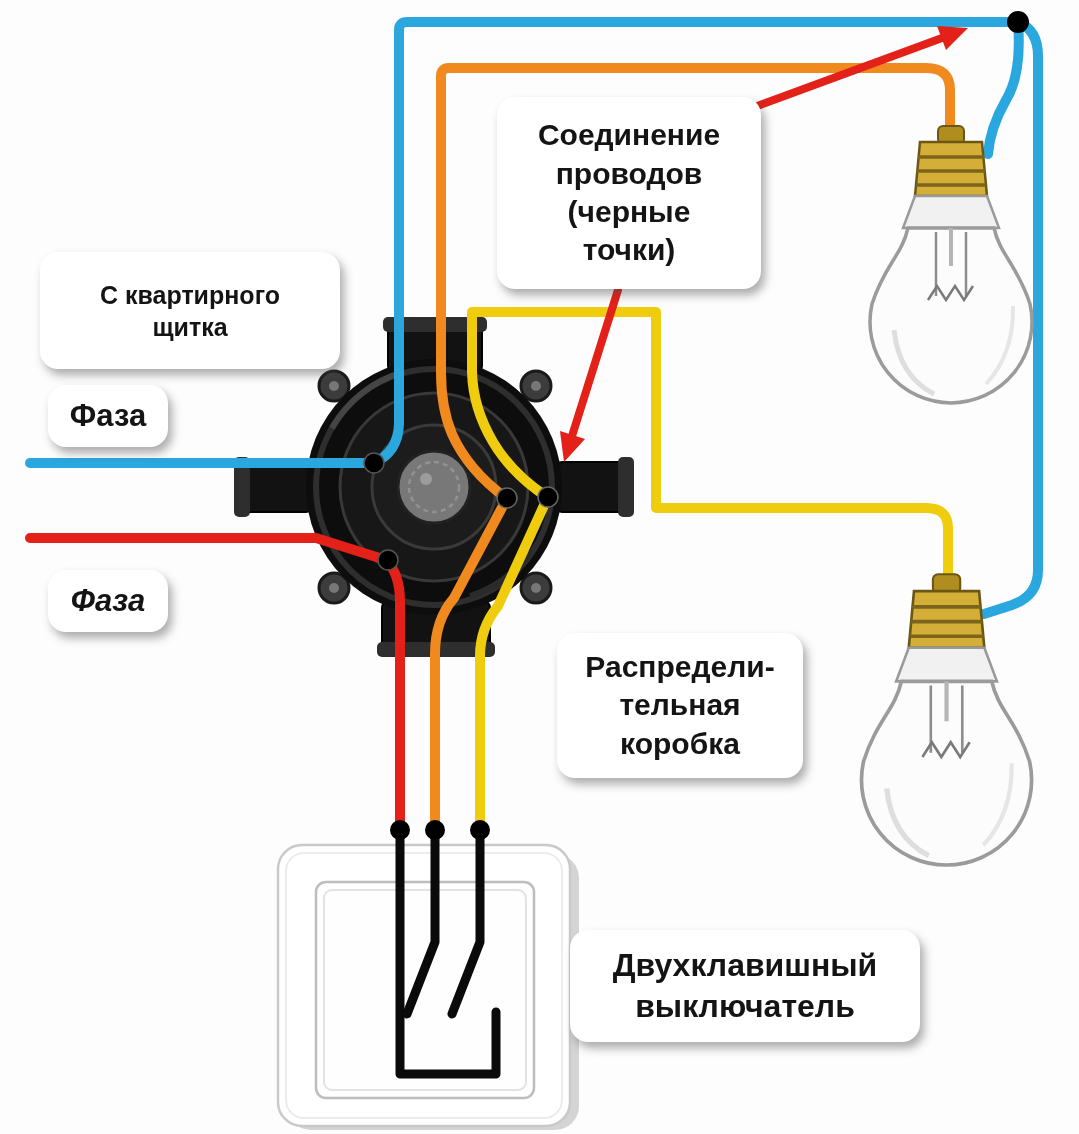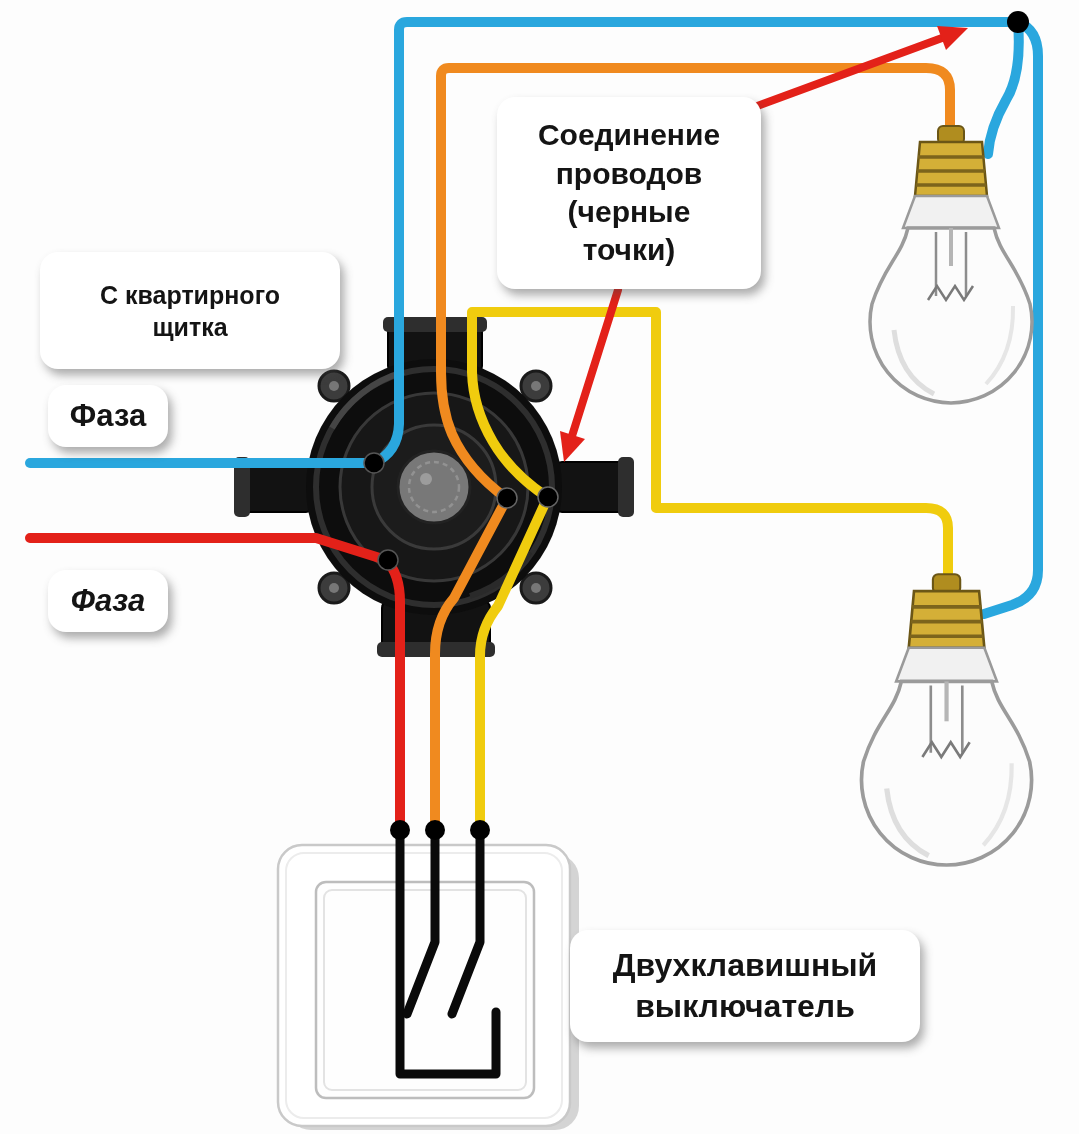--- a/index.html
+++ b/index.html
@@ -145,15 +145,18 @@
 </svg>
 
   <div class="label lbl-panel">С квартирного
 щитка</div>
   <div class="label lbl-neutral">Фаза</div>
   <div class="label lbl-phase">Фаза</div>
   <div class="label lbl-connection">Соединение
 проводов
 (черные
 точки)</div>
+  <div class="label lbl-jbox">Распредели-
+тельная
+коробка</div>
   <div class="label lbl-switch">Двухклавишный
 выключатель</div>
 </div>
 
 </body></html>

